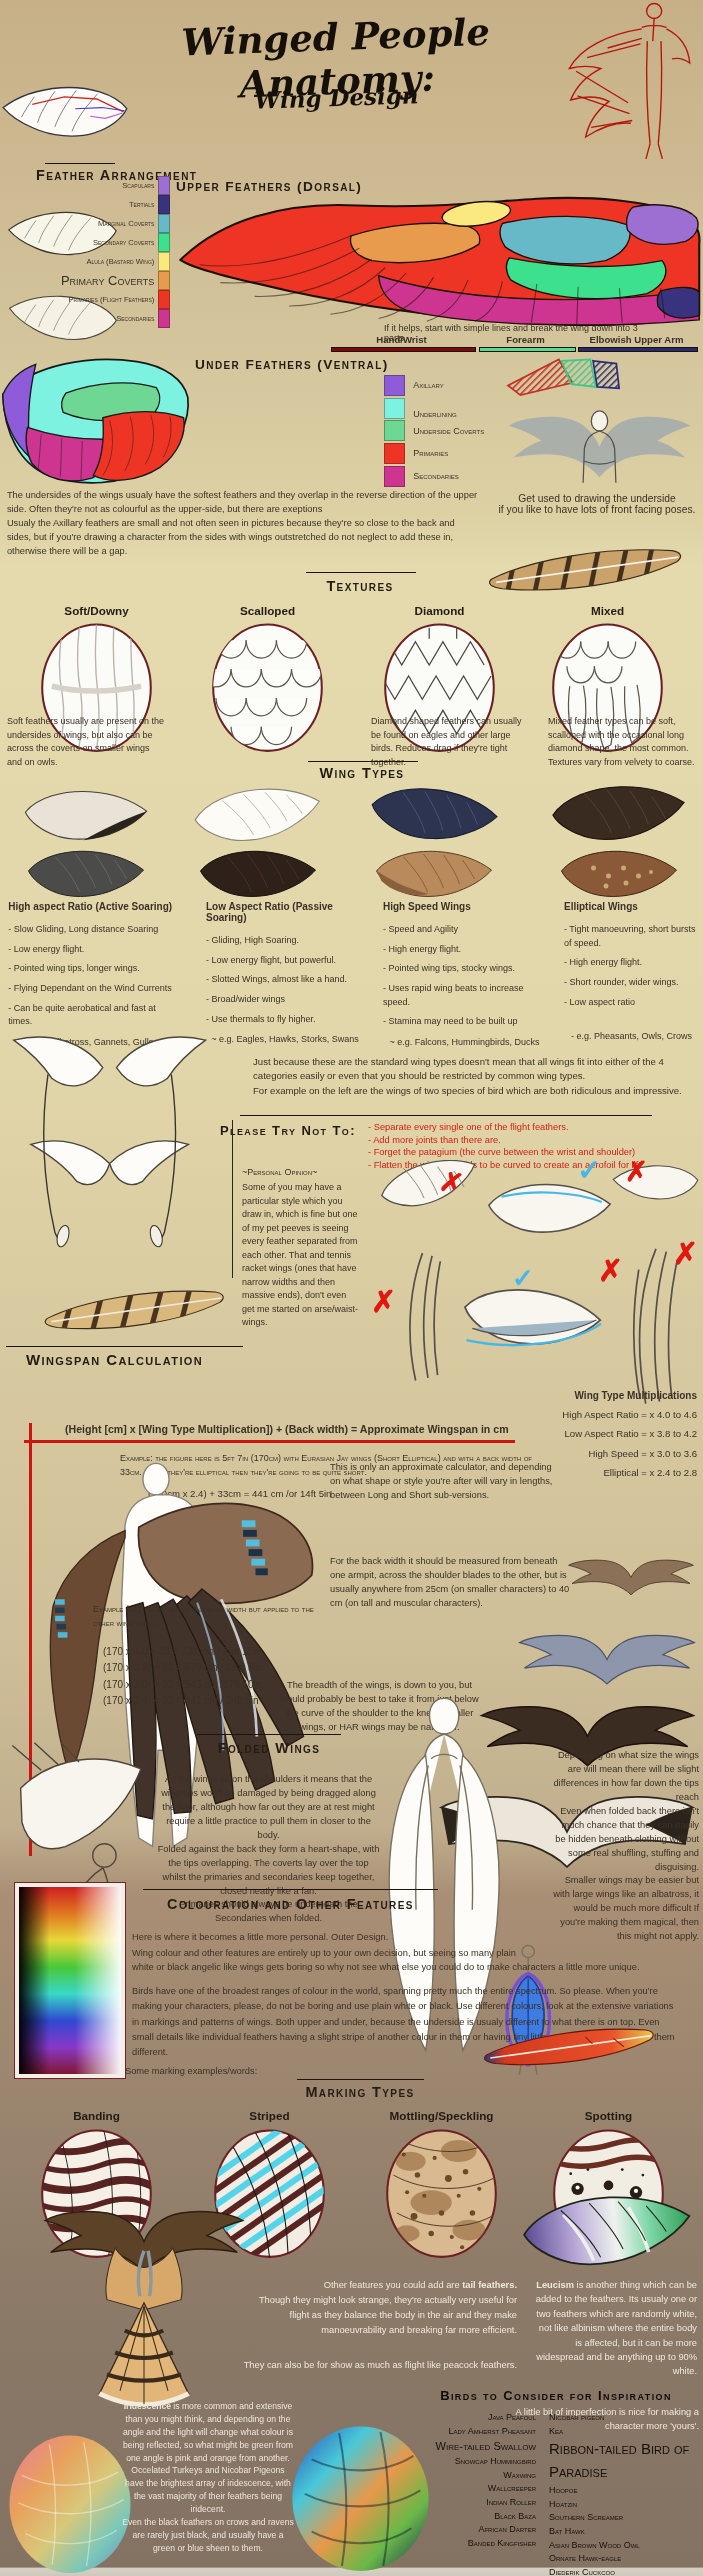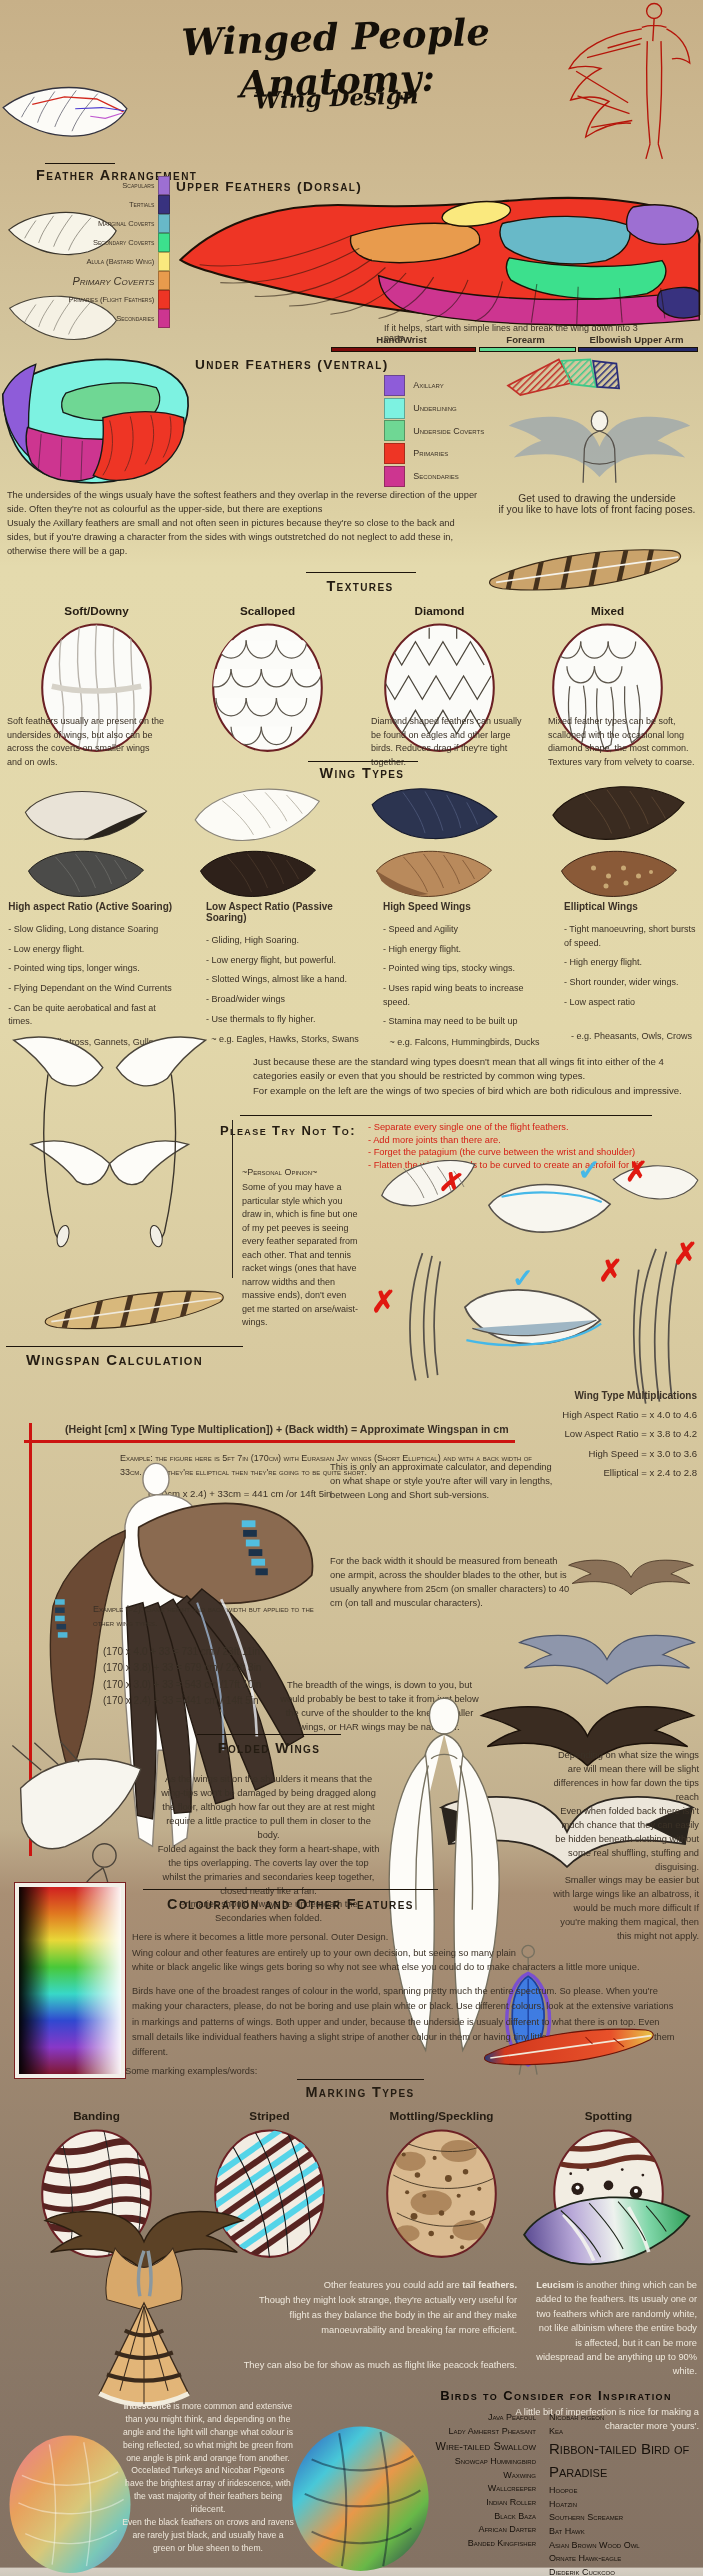--- a/index.html
+++ b/index.html
@@ -132,21 +132,21 @@
       </div>
     <div class="legendrow" style="justify-content:flex-end;height:19px;">
         <span class="sc" style="font-size:7.6px;margin-right:3.4px;">Secondary Coverts</span>
         <span class="swatch" style="width: 10.3px; height: 16.5px; background: rgb(60, 224, 141);"></span>
       </div>
     <div class="legendrow" style="justify-content:flex-end;height:19px;">
         <span class="sc" style="font-size:7.6px;margin-right:3.4px;">Alula (Bastard Wing)</span>
         <span class="swatch" style="width: 10.3px; height: 16.5px; background: rgb(250, 233, 126);"></span>
       </div>
     <div class="legendrow" style="justify-content:flex-end;height:19px;">
-        <span class="sc" style="font-size:11px;margin-right:3.4px;font-style:italic;">Primary Coverts</span>
+        <span class="sc" style="font-size:13px;margin-right:3.4px;">Primary Coverts</span>
         <span class="swatch" style="width: 10.3px; height: 16.5px; background: rgb(232, 155, 77);"></span>
       </div>
     <div class="legendrow" style="justify-content:flex-end;height:19px;">
         <span class="sc" style="font-size:7.6px;margin-right:3.4px;">Primaries (Flight Feathers)</span>
         <span class="swatch" style="width: 10.3px; height: 16.5px; background: rgb(238, 53, 37);"></span>
       </div>
     <div class="legendrow" style="justify-content:flex-end;height:19px;">
         <span class="sc" style="font-size:7.6px;margin-right:3.4px;">Secondaries</span>
         <span class="swatch" style="width: 10.3px; height: 16.5px; background: rgb(205, 53, 144);"></span>
       </div>
@@ -205,21 +205,21 @@
     </g>
   </svg>
 
   <div class="abs hsec" style="left:195px;top:357px;font-size:13.7px;">Under Feathers (Ventral)</div>
 
   <div class="abs" style="left:384px;top:374px;width:144px;">
     <div class="legendrow" style="height:22.7px;">
         <span class="swatch" style="width: 19px; height: 19px; margin-right: 8.2px; background: rgb(142, 92, 217);"></span>
         <span class="sc" style="font-size:9px;">Axillary</span>
       </div>
-    <div class="legendrow" style="height:22.7px;">
+    <div class="legendrow" style="height:22.7px;align-items:flex-end;">
         <span class="swatch" style="width: 19px; height: 19px; margin-right: 8.2px; background: rgb(125, 242, 225);"></span>
         <span class="sc" style="font-size:9px;">Underlining</span>
       </div>
     <div class="legendrow" style="height:22.7px;">
         <span class="swatch" style="width: 19px; height: 19px; margin-right: 8.2px; background: rgb(111, 215, 148);"></span>
         <span class="sc" style="font-size:9px;">Underside Coverts</span>
       </div>
     <div class="legendrow" style="height:22.7px;">
         <span class="swatch" style="width: 19px; height: 19px; margin-right: 8.2px; background: rgb(238, 53, 37);"></span>
         <span class="sc" style="font-size:9px;">Primaries</span>

